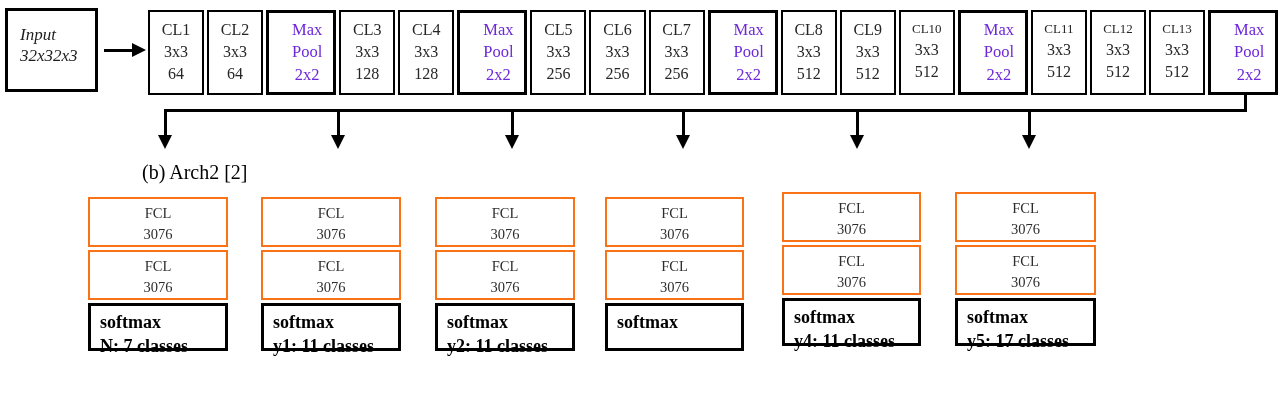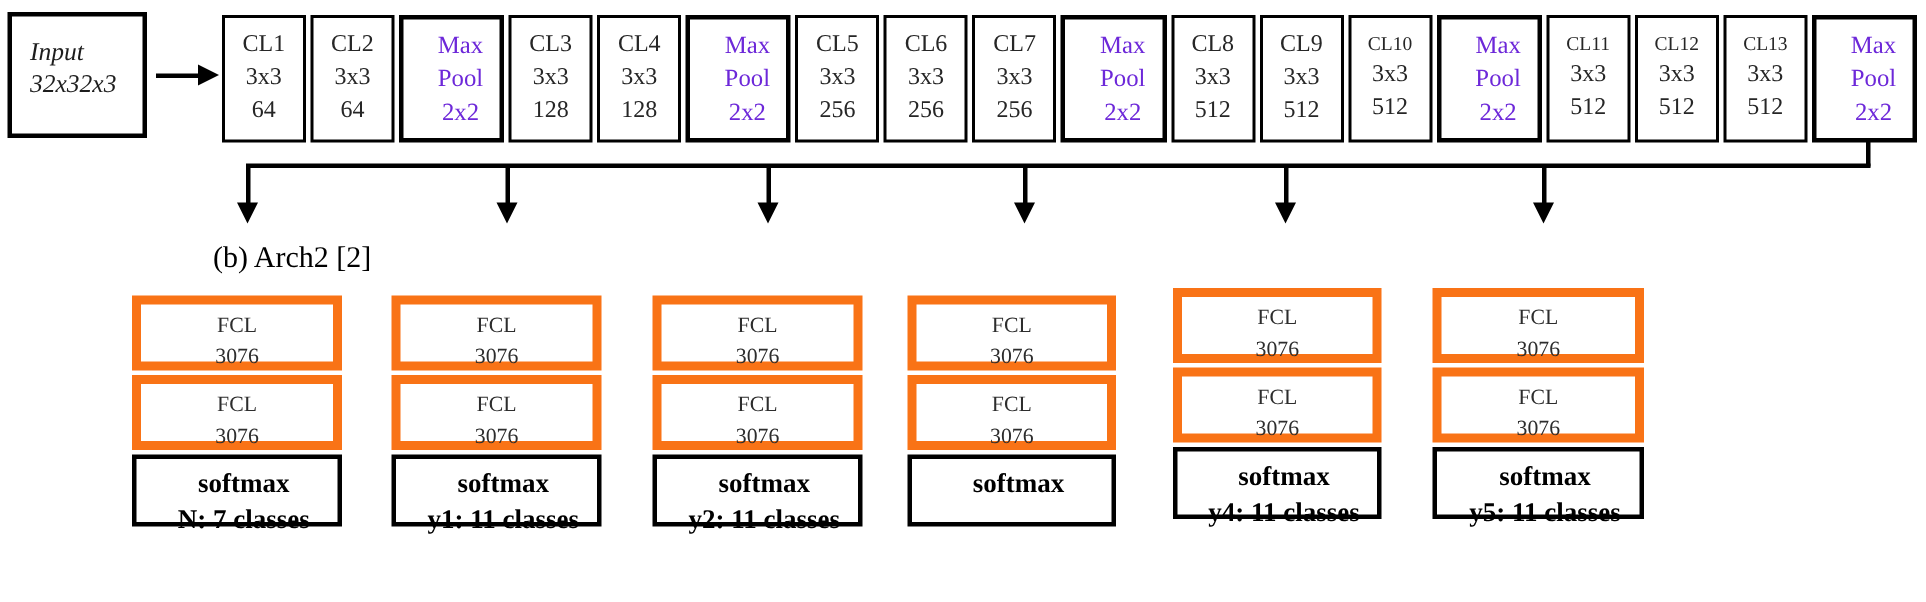--- a/index.html
+++ b/index.html
@@ -16,21 +16,21 @@
   .input-box span{display:block;font-style:italic;}
   
   .h-arrow-stem{position:absolute;left:104px;top:49px;width:30px;height:3px;background:#000;}
   .h-arrow-head{
     position:absolute;left:132px;top:43px;width:0;height:0;
     border-top:7px solid transparent;border-bottom:7px solid transparent;border-left:14px solid #000;
   }
   
   .conv-row{
     position:absolute;left:148px;top:10px;width:1130px;height:85px;
-    display:flex;gap:3px;justify-content:flex-end;
+    display:flex;gap:3px;
   }
   .cbox{
     flex:1;box-sizing:border-box;border:2px solid #000;background:#fff;
     text-align:center;font-size:16px;line-height:1.36;padding-top:7px;color:#262626;
   }
   .cbox span{display:block;}
   .cbox.pool{border-width:3px;font-weight:normal;color:#6d28d9;font-size:16.5px;padding-top:6px;padding-left:12px;}
   .cbox.small .l0{font-size:13px;line-height:1.55;}
   
   .branch-vert{position:absolute;left:1244px;top:94px;width:3px;height:17px;background:#000;}
@@ -41,27 +41,27 @@
     position:absolute;left:0;top:24px;width:0;height:0;
     border-left:7px solid transparent;border-right:7px solid transparent;border-top:14px solid #000;
   }
   
   .caption{position:absolute;font-size:20px;color:#000;white-space:nowrap;}
   .caption-b{left:142px;top:161px;}
   .caption-c{left:137px;top:372px;font-size:20.5px;}
   
   .out-col{position:absolute;}
   .fcl-box{
-    box-sizing:border-box;height:50px;margin-bottom:3px;border:6px solid #f97316;background:#fff;
+    box-sizing:border-box;height:50px;margin-bottom:3px;border:2px solid #f97316;background:#fff;
     text-align:center;font-size:14.5px;line-height:1.45;padding-top:4px;color:#2d2d2d;
   }
   .fcl-box span{display:block;}
   .softmax-box{
     box-sizing:border-box;height:48px;border:3px solid #000;background:#fff;
-    text-align:center;font-weight:bold;font-size:18px;line-height:1.32;
+    text-align:left;font-weight:bold;font-size:18px;line-height:1.32;
     padding:5px 0 0 9px;color:#000;
   }
   .softmax-box span{display:block;}
 </style>
 </head>
 <body>
 
 <div class="stage">
 
   <div class="input-box">
@@ -273,18 +273,18 @@
     <div class="fcl-box">
       <span>FCL</span>
       <span>3076</span>
     </div>
     <div class="fcl-box">
       <span>FCL</span>
       <span>3076</span>
     </div>
     <div class="softmax-box">
       <span>softmax</span>
-      <span>y5: 11 classes</span>
+      <span>y5: 17 classes</span>
     </div>
   </div>
 
 
 </div>
 
 </body></html>

